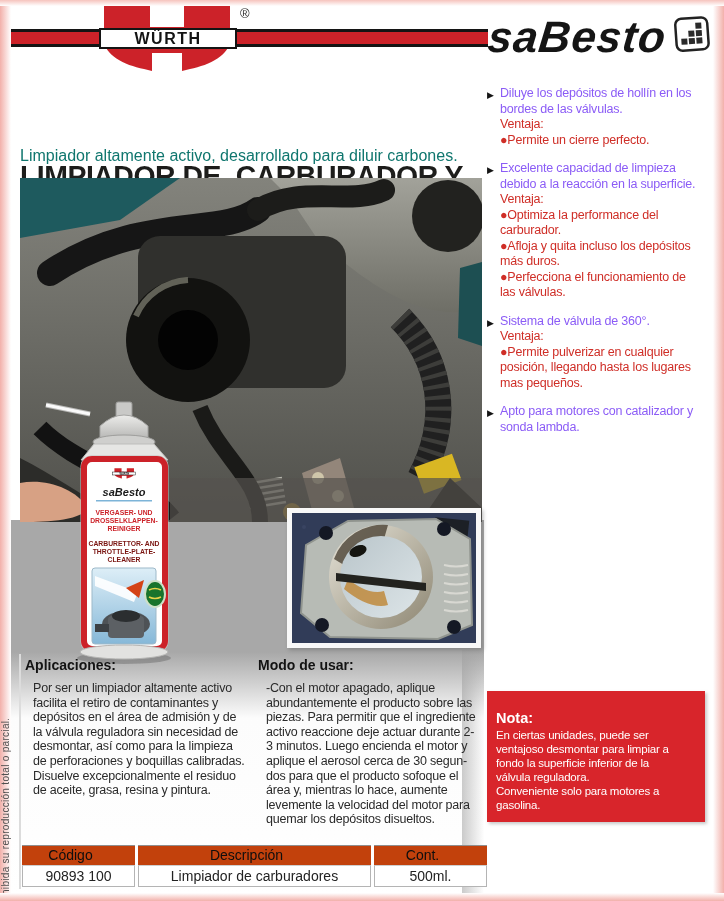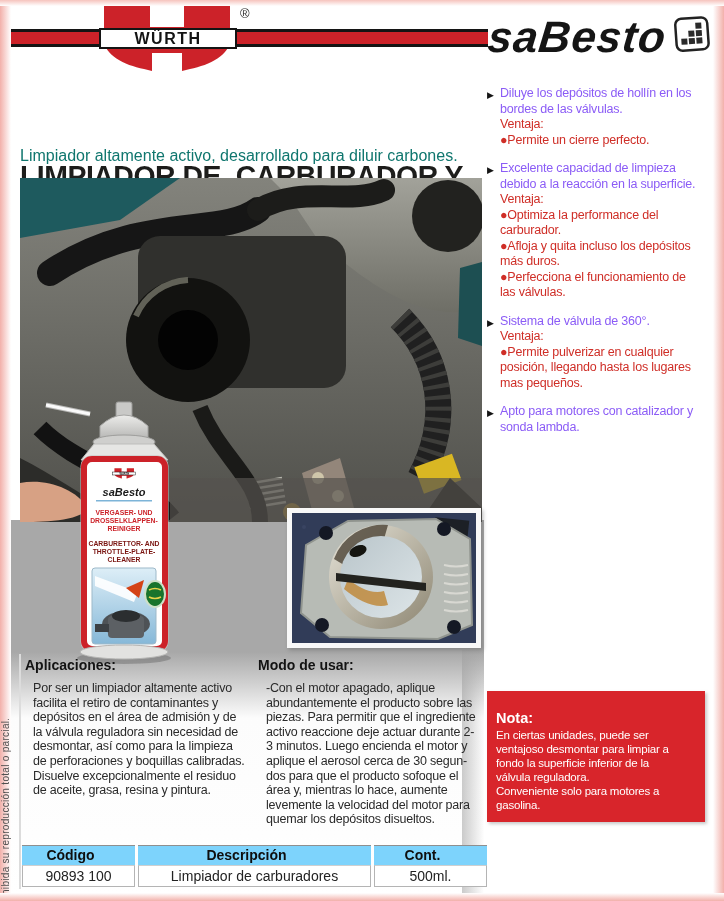--- a/index.html
+++ b/index.html
@@ -58,21 +58,21 @@
 
   .nota{position:absolute;left:487px;top:650px;width:218px;background:#d8252b;z-index:4;
         padding:19px 9px 10px 9px;box-sizing:border-box;box-shadow:2px 2px 3px rgba(150,150,150,0.5);margin-top:41px;}
   .nota h3{margin:0 0 2px 0;font-size:14.5px;font-weight:bold;color:#ffffff;}
   .nota p{margin:0;font-size:11.5px;line-height:14px;font-weight:normal;letter-spacing:-0.2px;
           color:#ffffff;white-space:pre-line;}
 
   
   .spec-table{position:absolute;left:22px;top:845px;width:459px;z-index:4;font-size:14px;}
   .t-row{display:grid;grid-template-columns:113px 233px 113px;column-gap:3px;}
-  .t-row.head div{background:#7dd3fc;font-weight:bold;color:#0e0e0e;text-align:center;
+  .t-row.head div{background:#c2410c;font-weight:normal;color:#0e0e0e;text-align:center;
                   padding:1px 16px 2px 0;border-top:1px solid #8f8f8f;}
   .t-row.data div{background:#ffffff;text-align:center;color:#222;padding:2px 0 2px 0;
                   border:1px solid #b4b4b4;border-top:1px solid #cfcfcf;}
 
   .side-note{position:absolute;left:0px;top:645px;height:250px;width:15px;z-index:9;
       writing-mode:vertical-rl;transform:rotate(180deg);font-size:10px;color:#4f4f4f;
       letter-spacing:0.3px;white-space:pre;}
 </style>
 </head>
 <body>

